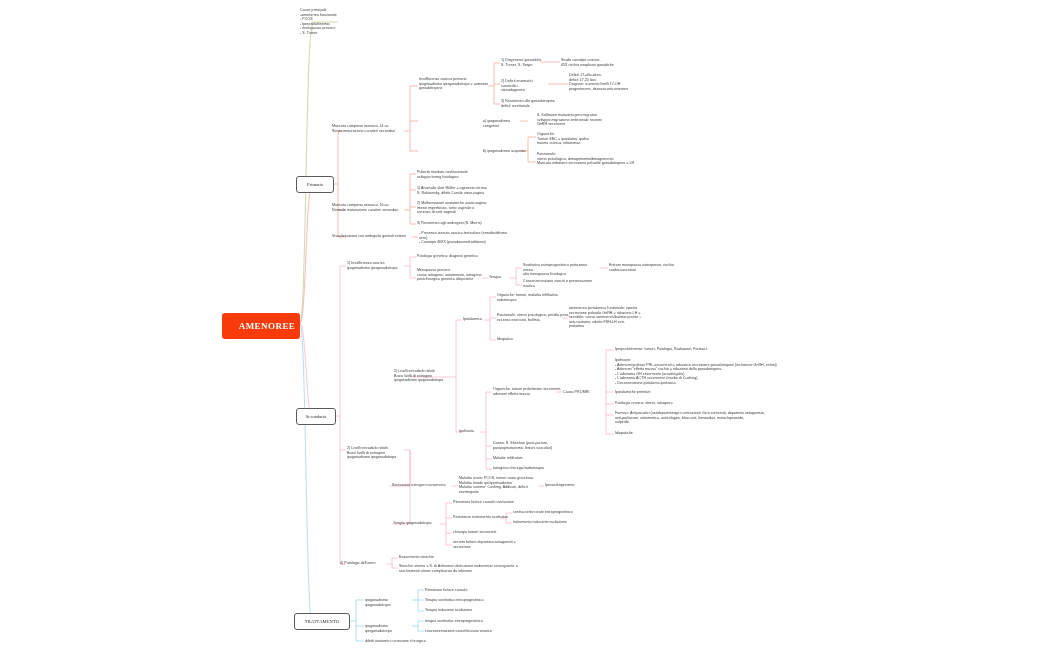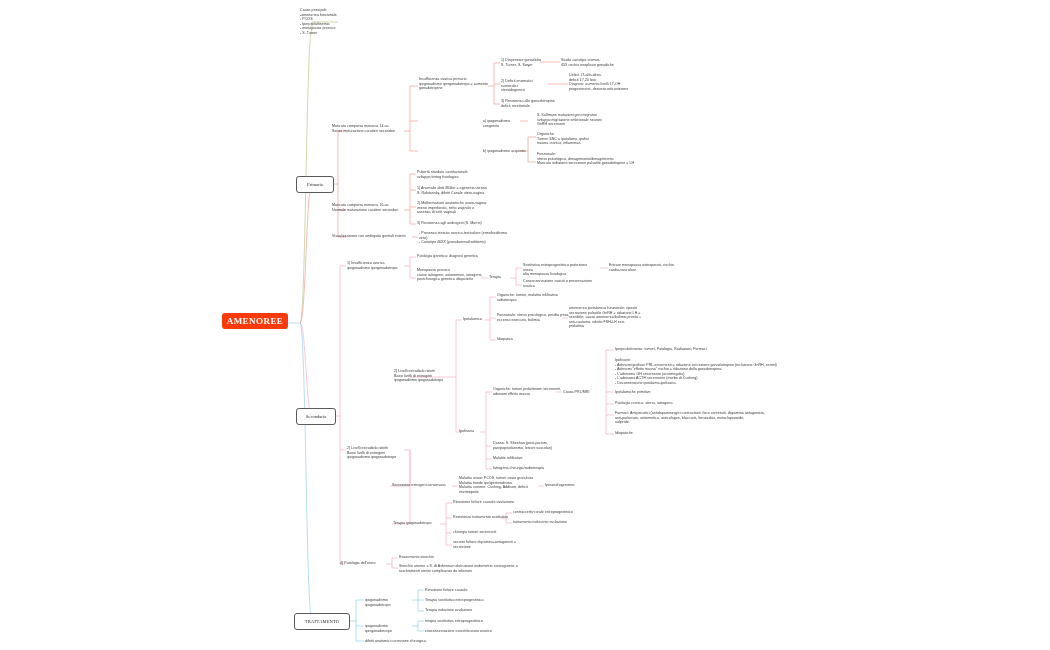--- a/index.html
+++ b/index.html
@@ -184,21 +184,21 @@
       <path d="M418 600 L424 600" stroke="#9fd8ec"></path>
       <path d="M418 611 L424 611" stroke="#9fd8ec"></path>
 
       <path d="M412 626 L418 626" stroke="#9fd8ec"></path>
       <path d="M418 621 L418 631" stroke="#9fd8ec"></path>
       <path d="M418 621 L424 621" stroke="#9fd8ec"></path>
       <path d="M418 631 L424 631" stroke="#9fd8ec"></path>
     </g>
   </svg>
 
-  <div class="root" style="left:222px;top:313px;width:66px;height:16px;">AMENOREE</div>
+  <div class="root" style="left:222px;top:313px;width:66px;height:26px;padding-left:12px;">AMENOREE</div>
 
   <div class="box" style="left:296px;top:176px;width:36px;height:15px;">Primaria</div>
   <div class="box" style="left:296px;top:408px;width:38px;height:15px;">Secondaria</div>
   <div class="box trt" style="left:294px;top:613px;width:54px;height:15px;">TRATTAMENTO</div>
 
   <div class="txt" style="left:300px;top:8px;width:130px;">Cause principali:
 -amenorrea funzionale
 - PCOS
 - Iperprolattinemia
 - menopausa precoce

